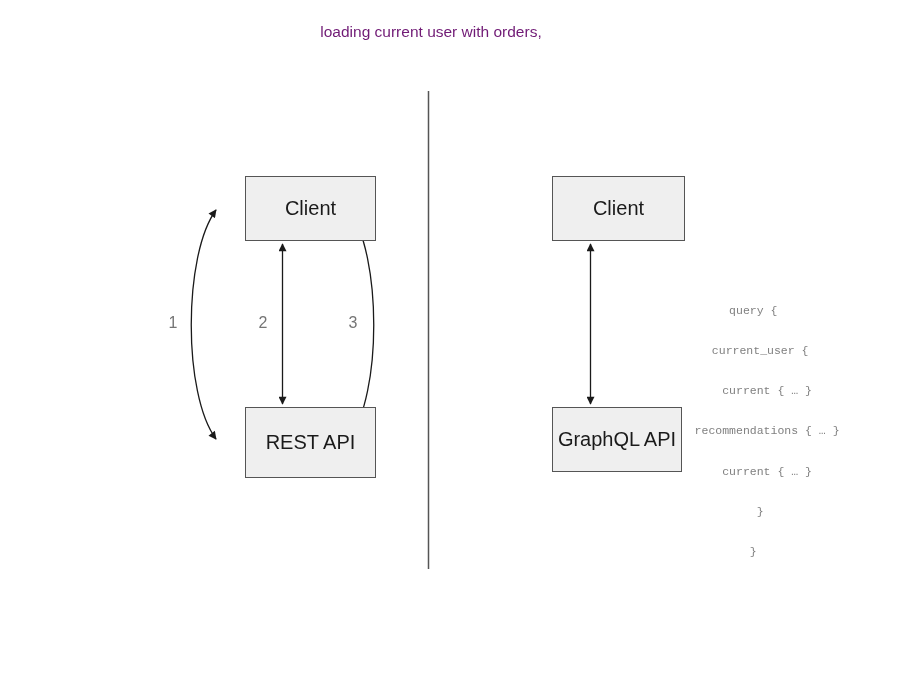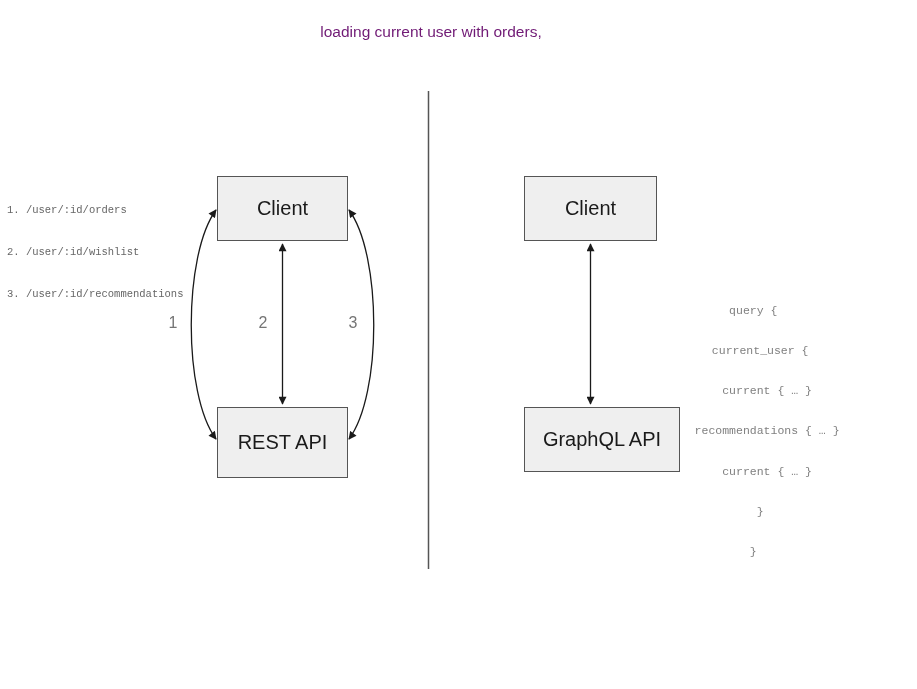--- a/index.html
+++ b/index.html
@@ -37,25 +37,26 @@
     position: absolute;
     box-sizing: border-box;
     background: #efefef;
     border: 1.5px solid #555555;
     display: flex;
     align-items: center;
     justify-content: center;
     font-size: 20px;
     color: #1a1a1a;
     white-space: nowrap;
+    margin-left: 28px;
   }
   .box-client-rest   { left: 217px; top: 176px; width: 131px; height: 65px; }
   .box-rest-api      { left: 217px; top: 407px; width: 131px; height: 71px; }
   .box-client-gql    { left: 524px; top: 176px; width: 133px; height: 65px; }
-  .box-graphql-api   { left: 524px; top: 407px; width: 156px; height: 65px; }
+  .box-graphql-api   { left: 524px; top: 407px; width: 130px; height: 65px; }
   .arrow-num {
     position: absolute;
     width: 18px;
     text-align: center;
     font-size: 16px;
     color: #757575;
   }
   .num-1 { left: 164px; top: 314px; }
   .num-2 { left: 254px; top: 314px; }
   .num-3 { left: 344px; top: 314px; }
@@ -100,25 +101,20 @@
 
     <path d="M349,210 C382,255 382,395 349,439" fill="none" stroke="#1a1a1a" stroke-width="1.3" marker-start="url(#ah)" marker-end="url(#ah)"></path>
 
     <line x1="590.5" y1="244" x2="590.5" y2="404" stroke="#1a1a1a" stroke-width="1.3" marker-start="url(#ah)" marker-end="url(#ah)"></line>
   </svg>
 
   <div class="title">
     <div>loading current user with orders,</div>
   </div>
 
-  <div class="mono-block endpoint-list">
-    <div>1. /user/:id/orders</div>
-    <div>2. /user/:id/wishlist</div>
-    <div>3. /user/:id/recommendations</div>
-  </div>
 
   <div class="node-box box-client-rest">
     <span>Client</span>
   </div>
   <div class="node-box box-rest-api">
     <span>REST API</span>
   </div>
   <div class="node-box box-client-gql">
     <span>Client</span>
   </div>

